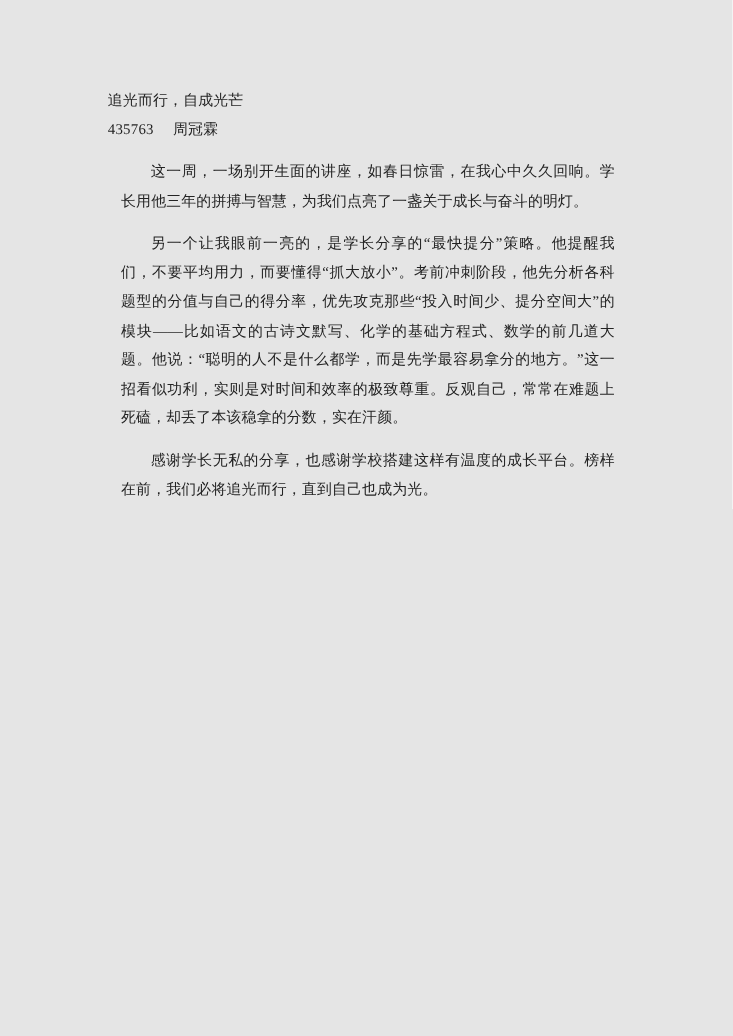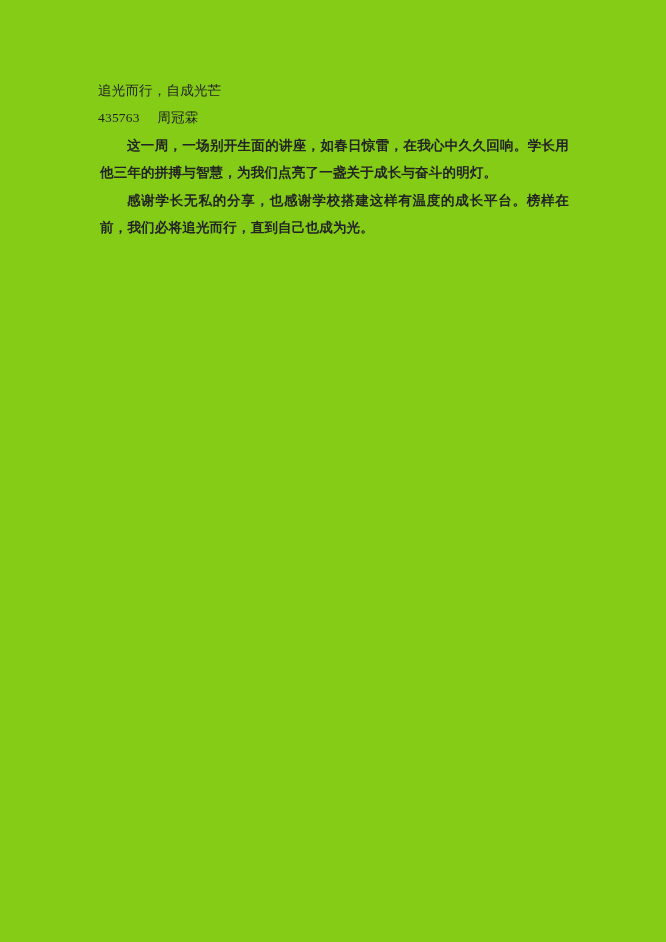--- a/index.html
+++ b/index.html
@@ -4,21 +4,21 @@
 <style>
   html, body {
     margin: 0;
     padding: 0;
     background: #ffffff;
   }
   .page {
     position: relative;
     width: 666px;
     height: 942px;
-    background: #84cc16;
+    background: #e5e5e5;
     overflow: hidden;
     font-family: "Liberation Serif", "DejaVu Serif", serif;
     color: #232323;
   }
   .content {
     position: absolute;
     left: 98px;
     top: 78px;
     width: 473px;
     font-size: 13.5px;
@@ -30,43 +30,43 @@
     white-space: nowrap;
   }
   .byline {
     white-space: nowrap;
   }
   .byline .student-name {
     margin-left: 14px;
     font-family: Liberation Serif, serif;
   }
   .para {
-    margin: 2px;
+    margin: 12px;
     text-indent: 2em;
     text-align: justify;
     text-justify: inter-ideograph;
     word-break: break-all;
     overflow-wrap: break-word;
-    font-weight: bold;
   }
 </style>
 </head>
 <body>
 
 <div class="page">
   <div class="content">
 
     <div class="doc-title">追光而行，自成光芒</div>
 
     <div class="byline">
       <span class="student-id">435763</span>
       <span class="student-name">周冠霖</span>
     </div>
 
     <p class="para">这一周，一场别开生面的讲座，如春日惊雷，在我心中久久回响。学长用他三年的拼搏与智慧，为我们点亮了一盏关于成长与奋斗的明灯。</p>
 
 
+    <p class="para">另一个让我眼前一亮的，是学长分享的“最快提分”策略。他提醒我们，不要平均用力，而要懂得“抓大放小”。考前冲刺阶段，他先分析各科题型的分值与自己的得分率，优先攻克那些“投入时间少、提分空间大”的模块——比如语文的古诗文默写、化学的基础方程式、数学的前几道大题。他说：“聪明的人不是什么都学，而是先学最容易拿分的地方。”这一招看似功利，实则是对时间和效率的极致尊重。反观自己，常常在难题上死磕，却丢了本该稳拿的分数，实在汗颜。</p>
 
 
     <p class="para">感谢学长无私的分享，也感谢学校搭建这样有温度的成长平台。榜样在前，我们必将追光而行，直到自己也成为光。</p>
 
   </div>
 </div>
 
 </body></html>

